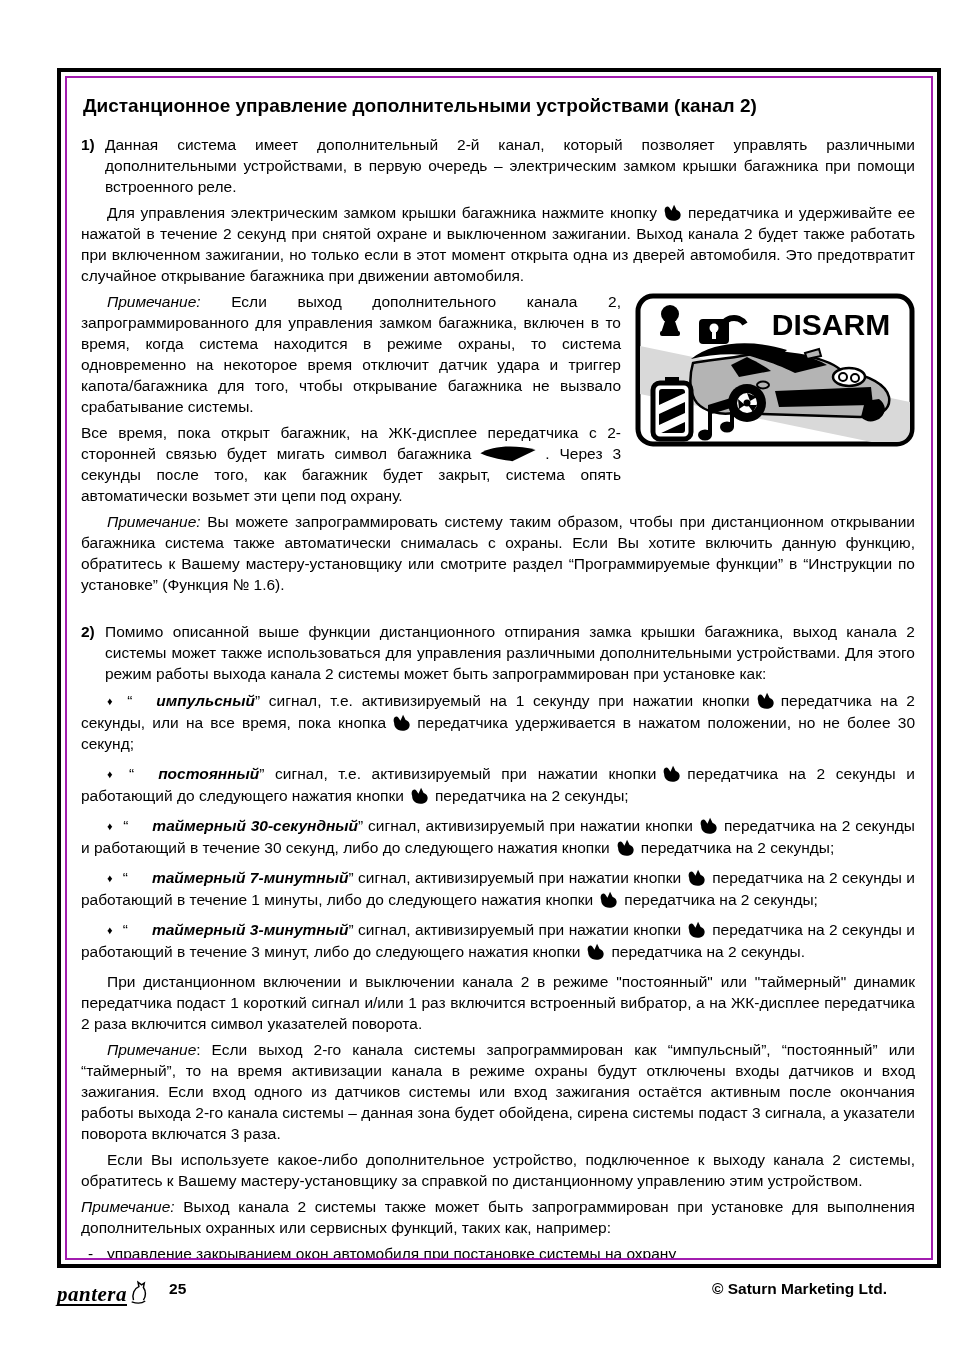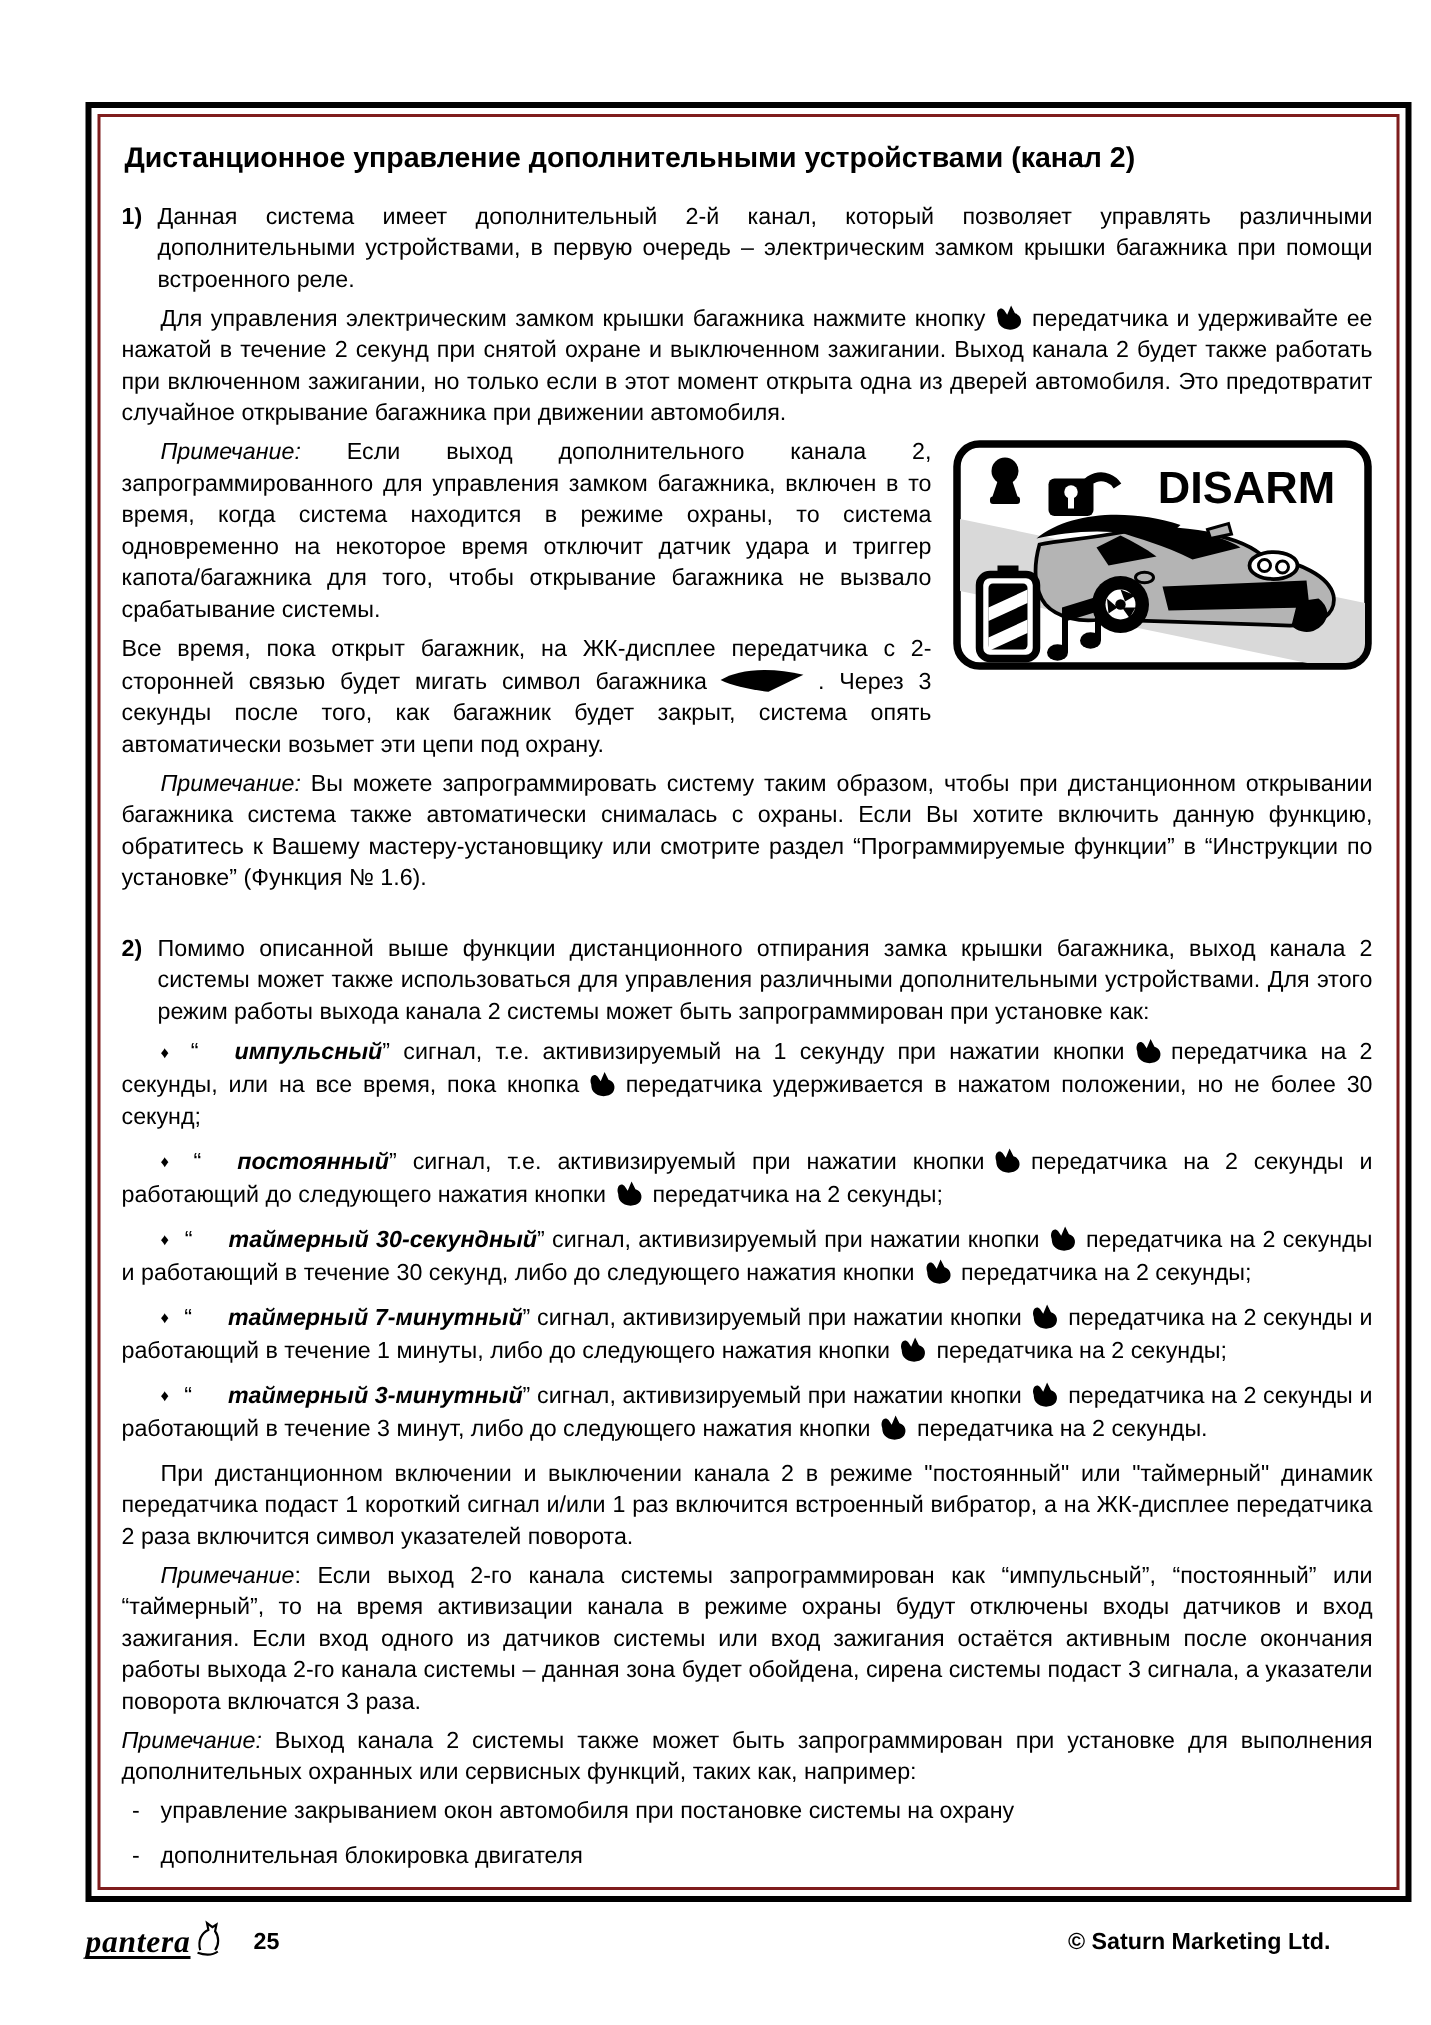--- a/index.html
+++ b/index.html
@@ -5,21 +5,21 @@
   html,body { margin:0; padding:0; background:#fff; }
   .page {
     position:relative; width:954px; height:1350px; background:#fff;
     font-family:"Liberation Sans", sans-serif; color:#000; overflow:hidden;
   }
   .frame {
     position:absolute; left:57px; top:68px; width:884px; height:1200px;
     border:4px solid #000; padding:4px; box-sizing:border-box; background:#fff;
   }
   .frame-inner {
-    border:2px solid #7f1d1d; width:100%; height:100%; box-sizing:border-box;
+    border:2px solid #a21caf; width:100%; height:100%; box-sizing:border-box;
     padding:12px 16px 8px 14px; overflow:hidden;
   }
   h1.title {
     font-size:19px; font-weight:bold; margin:4px 0 16px 2px; line-height:24px;
   }
   p { margin:0 0 5px 0; font-size:15.5px; line-height:21px; text-align:justify; }
   p.indent { text-indent:26px; }
   p.flush { text-indent:0; }
   .hang { position:relative; padding-left:24px; }
   .hang .num { position:absolute; left:0; top:0; font-weight:bold; }
@@ -30,21 +30,21 @@
   .item2-start { margin-top:26px; margin-bottom:6px; }
   .dash-item { position:relative; padding-left:26px; margin-bottom:9px; text-align:left; }
   .dash-item .dash { position:absolute; left:7px; top:0; }
   .ico { vertical-align:-4px; margin:0 5px; }
   .trunk-ico { vertical-align:-3px; margin:0 6px; }
   .lcd-box {
     float:right; width:280px; height:200px; margin:2px 0 8px 14px;
   }
   .footer {
     position:absolute; left:57px; top:1280px; width:830px;
-    display:flex; align-items:center; font-size:15.5px;
+    display:flex; font-size:15.5px;
   }
   .logo-wrap { display:flex; align-items:center; }
   .logo-text {
     font-family:"Liberation Serif", serif; font-weight:bold; font-style:italic;
     font-size:21px; letter-spacing:0.5px; border-bottom:2px solid #000;
     line-height:20px;
   }
   .cat-ico { margin:0 6px 6px 2px; }
   .footer-model { font-weight:bold; }
   .footer-page { font-weight:bold; margin-left:16px; }
@@ -199,20 +199,23 @@
       </p>
 
       <p class="indent">
         <span>При дистанционном включении и выключении канала 2 в режиме "постоянный" или "таймерный" динамик передатчика подаст 1 короткий сигнал и/или 1 раз включится встроенный вибратор, а на ЖК-дисплее передатчика 2 раза включится символ указателей поворота.</span>
       </p>
 
       <p class="indent">
         <span class="note-label">Примечание</span><span>: Если выход 2-го канала системы запрограммирован как “импульсный”, “постоянный” или “таймерный”, то на время активизации канала в режиме охраны будут отключены входы датчиков и вход зажигания. Если вход одного из датчиков системы или вход зажигания остаётся активным после окончания работы выхода 2-го канала системы – данная зона будет обойдена, сирена системы подаст 3 сигнала, а указатели поворота включатся 3 раза.</span>
       </p>
 
+      <p class="indent">
+        <span>Если Вы используете какое-либо дополнительное устройство, подключенное к выходу канала 2 системы, обратитесь к Вашему мастеру-установщику за справкой по дистанционному управлению этим устройством.</span>
+      </p>
 
       <p class="flush">
         <span class="note-label">Примечание:</span><span> Выход канала 2 системы также может быть запрограммирован при установке для выполнения дополнительных охранных или сервисных функций, таких как, например:</span>
       </p>
 
       <p class="dash-item">
         <span class="dash">-</span><span>управление закрыванием окон автомобиля при постановке системы на охрану</span>
       </p>
       <p class="dash-item">
         <span class="dash">-</span><span>дополнительная блокировка двигателя</span>

